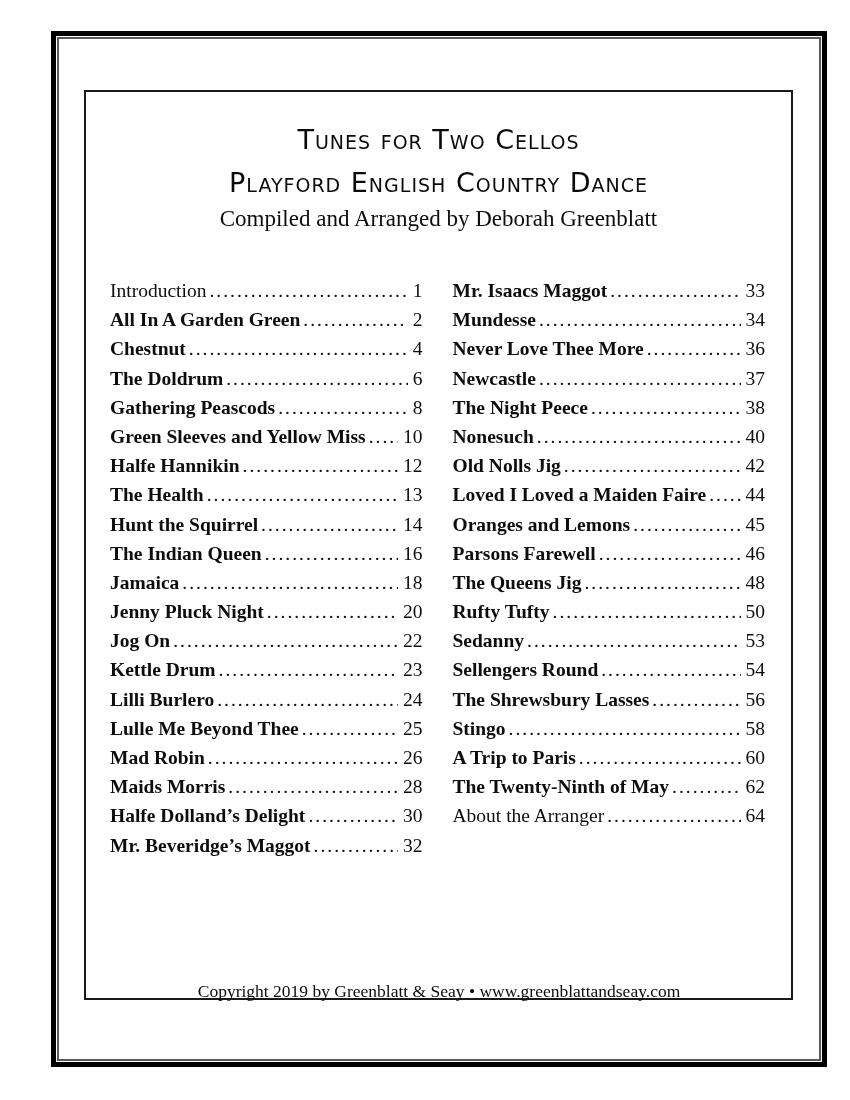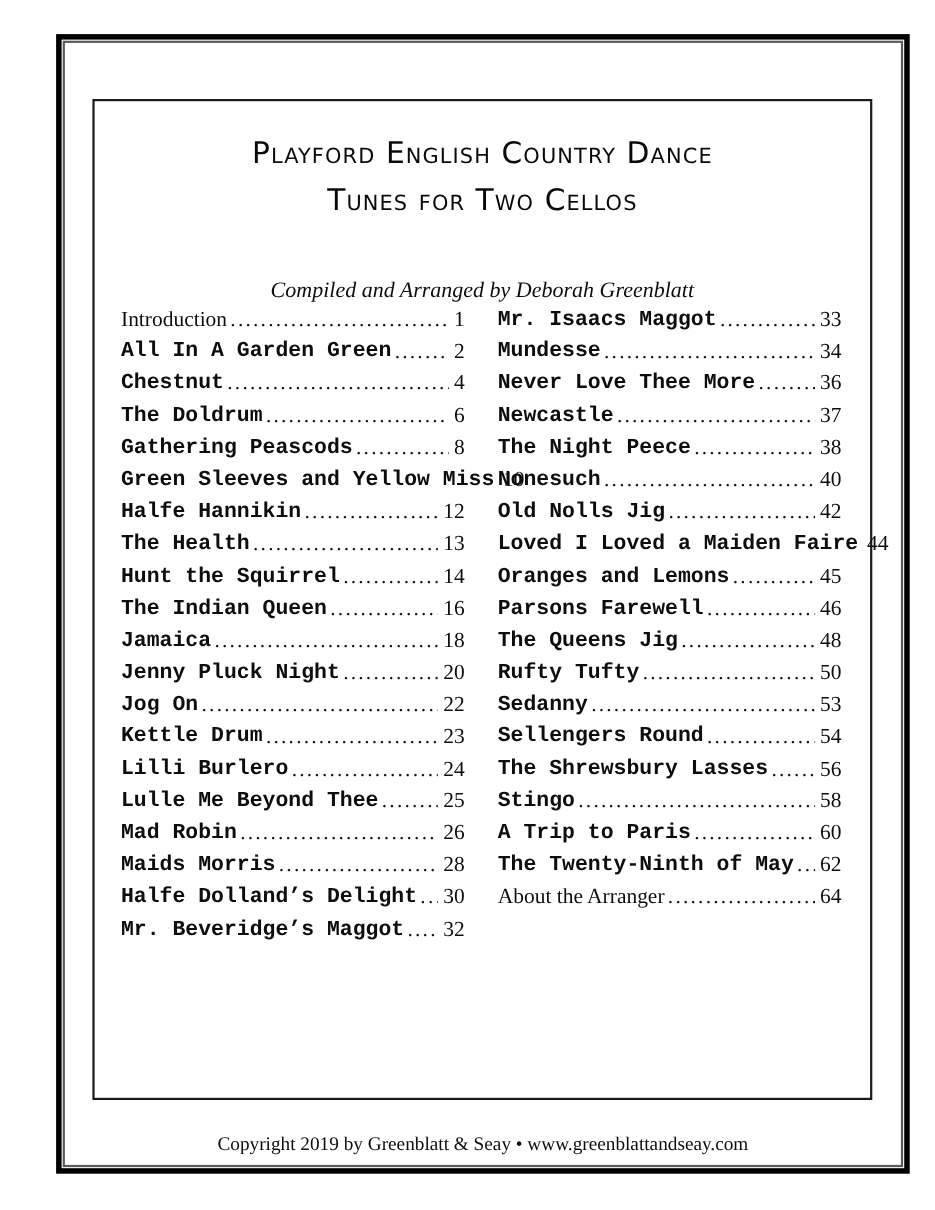--- a/index.html
+++ b/index.html
@@ -54,25 +54,23 @@
   .title-line {
     font-family: "DejaVu Sans", sans-serif;
     font-variant: small-caps;
     font-size: 27px;
     line-height: 43px;
     letter-spacing: 1px;
     color: #0a0a0a;
   }
   .byline {
     font-family: "Liberation Serif", serif;
-    font-style: italic;
-    font-size: 20px;
+    font-size: 23px;
     line-height: 30px;
     color: #0d0d0d;
-    margin-top: 45px;
   }
   .toc {
     position: absolute;
     top: 184px;
     left: 24px;
     right: 26px;
     display: flex;
     gap: 30px;
   }
   .toc-col {
@@ -85,58 +83,57 @@
     line-height: 29.2px;
     font-size: 19.5px;
     white-space: nowrap;
   }
   .toc-title {
     flex: 0 0 auto;
     font-weight: normal;
   }
   .toc-title.bold {
     font-weight: bold;
-    font-family: Liberation Mono, monospace;
   }
   .toc-dots {
     flex: 1 1 auto;
     overflow: hidden;
     margin: 0 5px 0 3px;
   }
   .toc-dots::after {
     content: "................................................................................";
     letter-spacing: 2px;
     color: #111111;
   }
   .toc-page {
     flex: 0 0 auto;
     font-weight: normal;
   }
   .footer {
     position: absolute;
     left: 56px;
-    top: 1029px;
+    top: 981px;
     width: 766px;
     text-align: center;
     font-size: 17.5px;
     color: #0d0d0d;
   }
 </style>
 </head>
 <body>
 
 <div class="page">
   <div class="outer-frame">
     <div class="gray-frame"></div>
   </div>
 
   <div class="content-frame">
     <div class="title-block">
+      <div class="title-line">Tunes for Two Cellos</div>
       <div class="title-line">Playford English Country Dance</div>
-      <div class="title-line">Tunes for Two Cellos</div>
       <div class="byline">Compiled and Arranged by Deborah Greenblatt</div>
     </div>
 
     <div class="toc">
       <div class="toc-col" id="toc-left">
           <div class="toc-row">
             <span class="toc-title">Introduction</span>
             <span class="toc-dots"></span>
             <span class="toc-page">1</span>
           </div>

